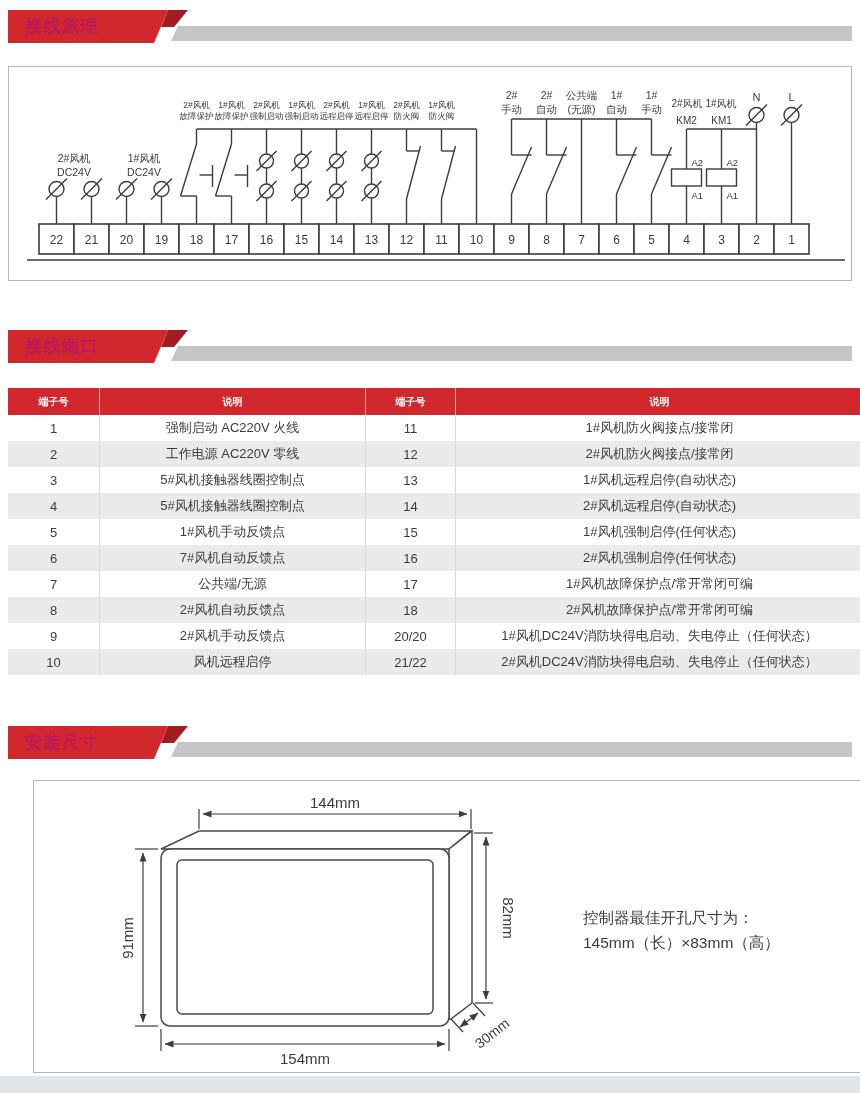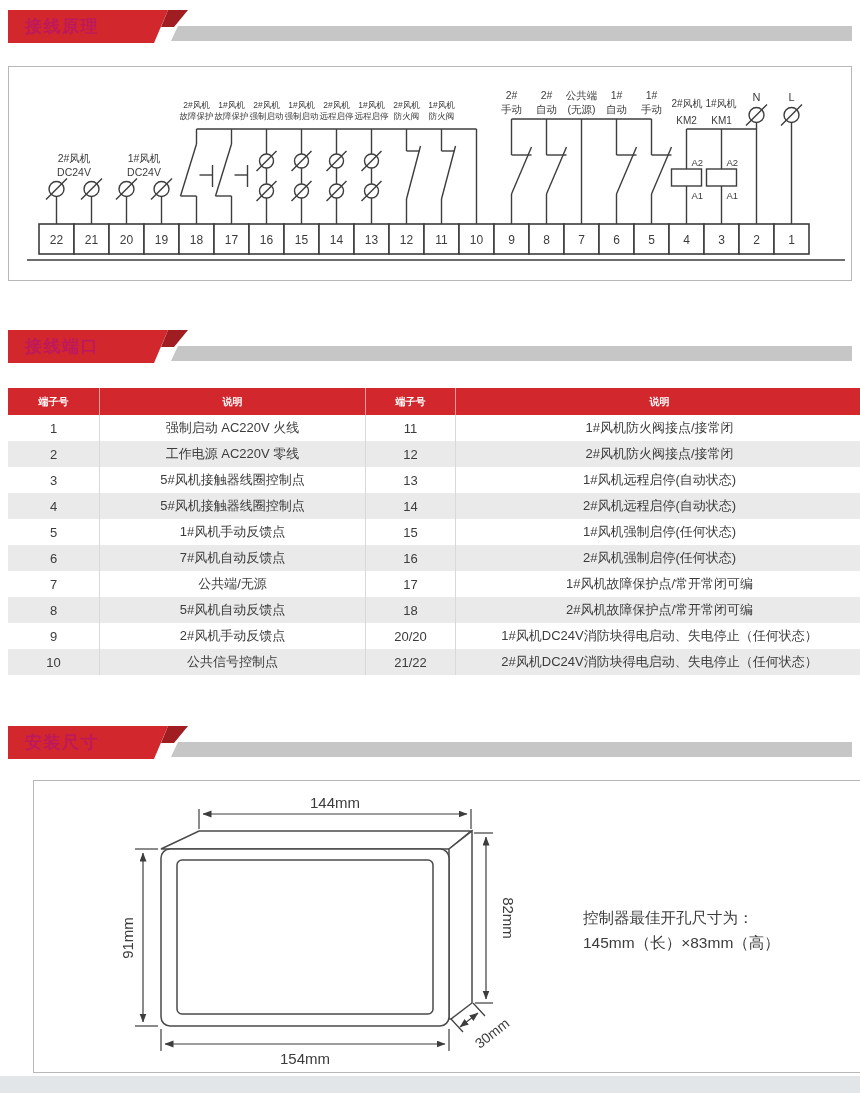--- a/index.html
+++ b/index.html
@@ -364,33 +364,33 @@
         <td class="w4">2#风机强制启停(任何状态)</td>
       </tr>
       <tr>
         <td class="w1">7</td>
         <td class="w2">公共端/无源</td>
         <td class="w3">17</td>
         <td class="w4">1#风机故障保护点/常开常闭可编</td>
       </tr>
       <tr class="alt">
         <td class="w1">8</td>
-        <td class="w2">5#风机自动反馈点</td>
+        <td class="w2">2#风机自动反馈点</td>
         <td class="w3">18</td>
         <td class="w4">2#风机故障保护点/常开常闭可编</td>
       </tr>
       <tr>
         <td class="w1">9</td>
         <td class="w2">2#风机手动反馈点</td>
         <td class="w3">20/20</td>
         <td class="w4">1#风机DC24V消防块得电启动、失电停止（任何状态）</td>
       </tr>
       <tr class="alt">
         <td class="w1">10</td>
-        <td class="w2">公共信号控制点</td>
+        <td class="w2">风机远程启停</td>
         <td class="w3">21/22</td>
         <td class="w4">2#风机DC24V消防块得电启动、失电停止（任何状态）</td>
       </tr>
     </tbody>
 </table>
 
 <div class="banner" style="top:726px">
   <div class="gray"></div>
   <div class="red"></div>
   <div class="fold"></div>

